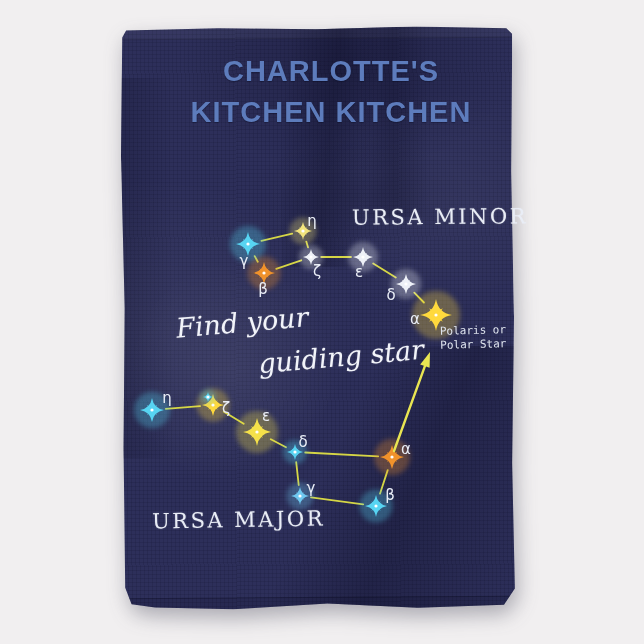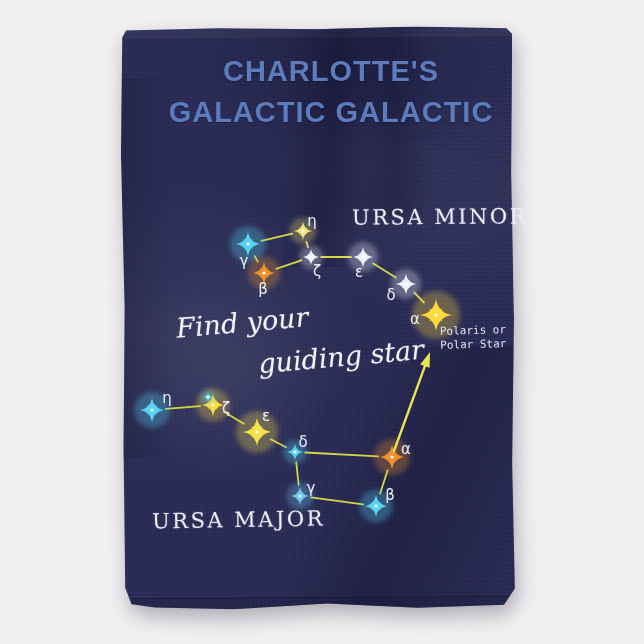--- a/index.html
+++ b/index.html
@@ -99,21 +99,21 @@
       <div class="crease crease-b"></div>
       <div class="crease crease-c"></div>
       <div class="crease crease-d"></div>
       <div class="crease crease-e"></div>
       <div class="sheen"></div>
     </div>
   </div>
 
   <div class="title">
     <div>CHARLOTTE'S</div>
-    <div>GALACTIC GALACTIC</div>
+    <div>KITCHEN KITCHEN</div>
   </div>
 
   <svg id="star-svg" viewBox="0 0 644 644" width="644" height="644">
     <defs>
       <filter id="glowblur" x="-150%" y="-150%" width="400%" height="400%">
         <feGaussianBlur stdDeviation="2.6"></feGaussianBlur>
       </filter>
     </defs>
   <g>
         <line x1="261.4" y1="240.8" x2="292.2" y2="233.6" stroke="#dfe045" stroke-width="1.8" stroke-linecap="round" opacity="0.95"></line>

